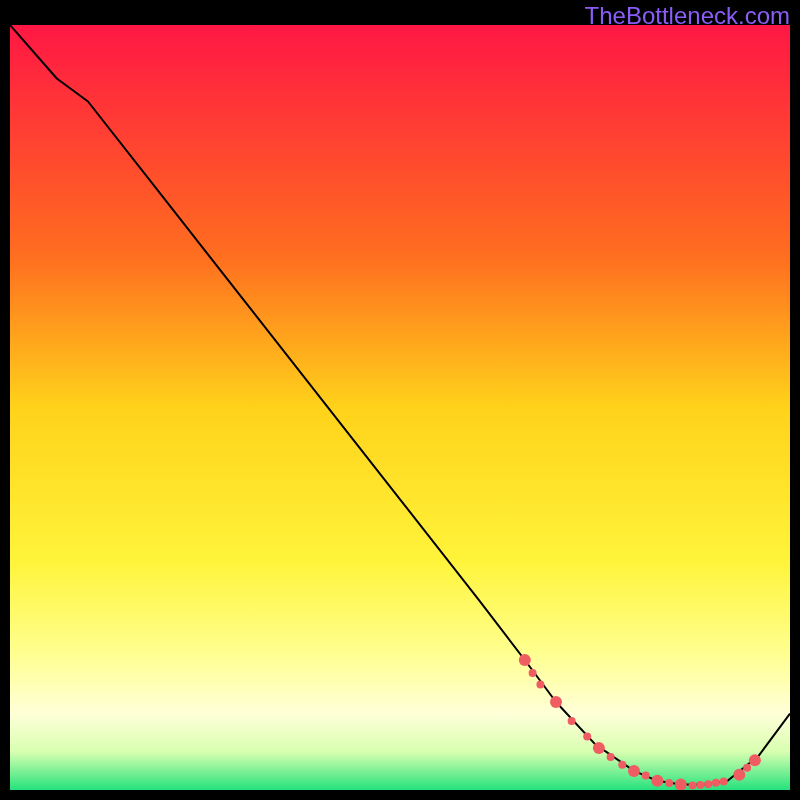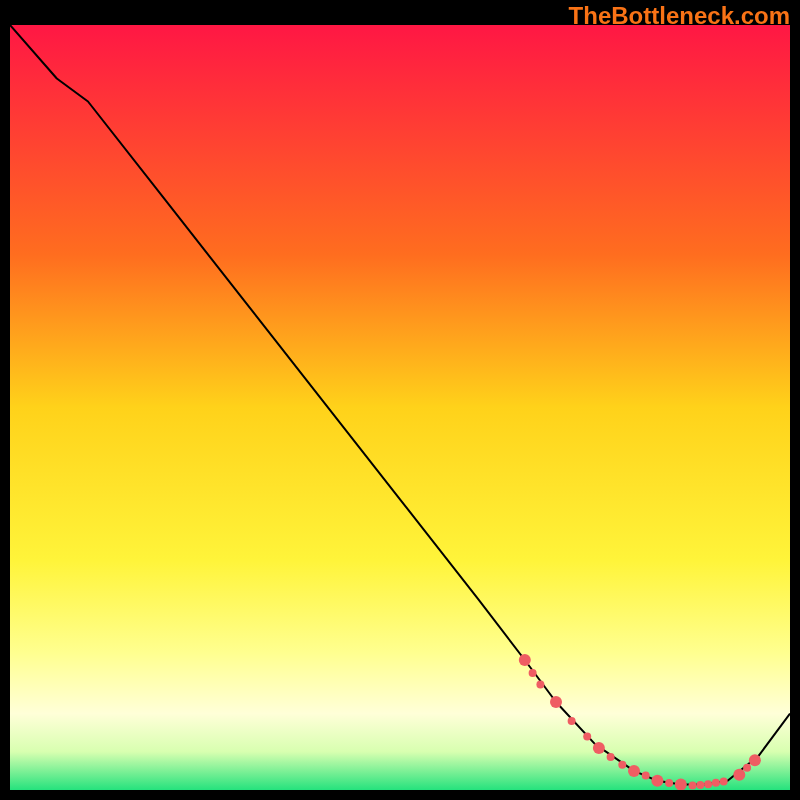--- a/index.html
+++ b/index.html
@@ -13,23 +13,23 @@
   }
   .container {
     position: relative;
     width: 800px;
     height: 800px;
   }
   .watermark {
     position: absolute;
     top: 2px;
     right: 10px;
-    color: #f97316;
+    color: #8b5cf6;
     font-size: 24px;
-    font-weight: bold;
+    font-weight: normal;
     z-index: 10;
     margin-left: 32px;
   }
   .plot-outer {
     position: absolute;
     left: 10px;
     top: 25px;
     width: 780px;
     height: 765px;
   }

